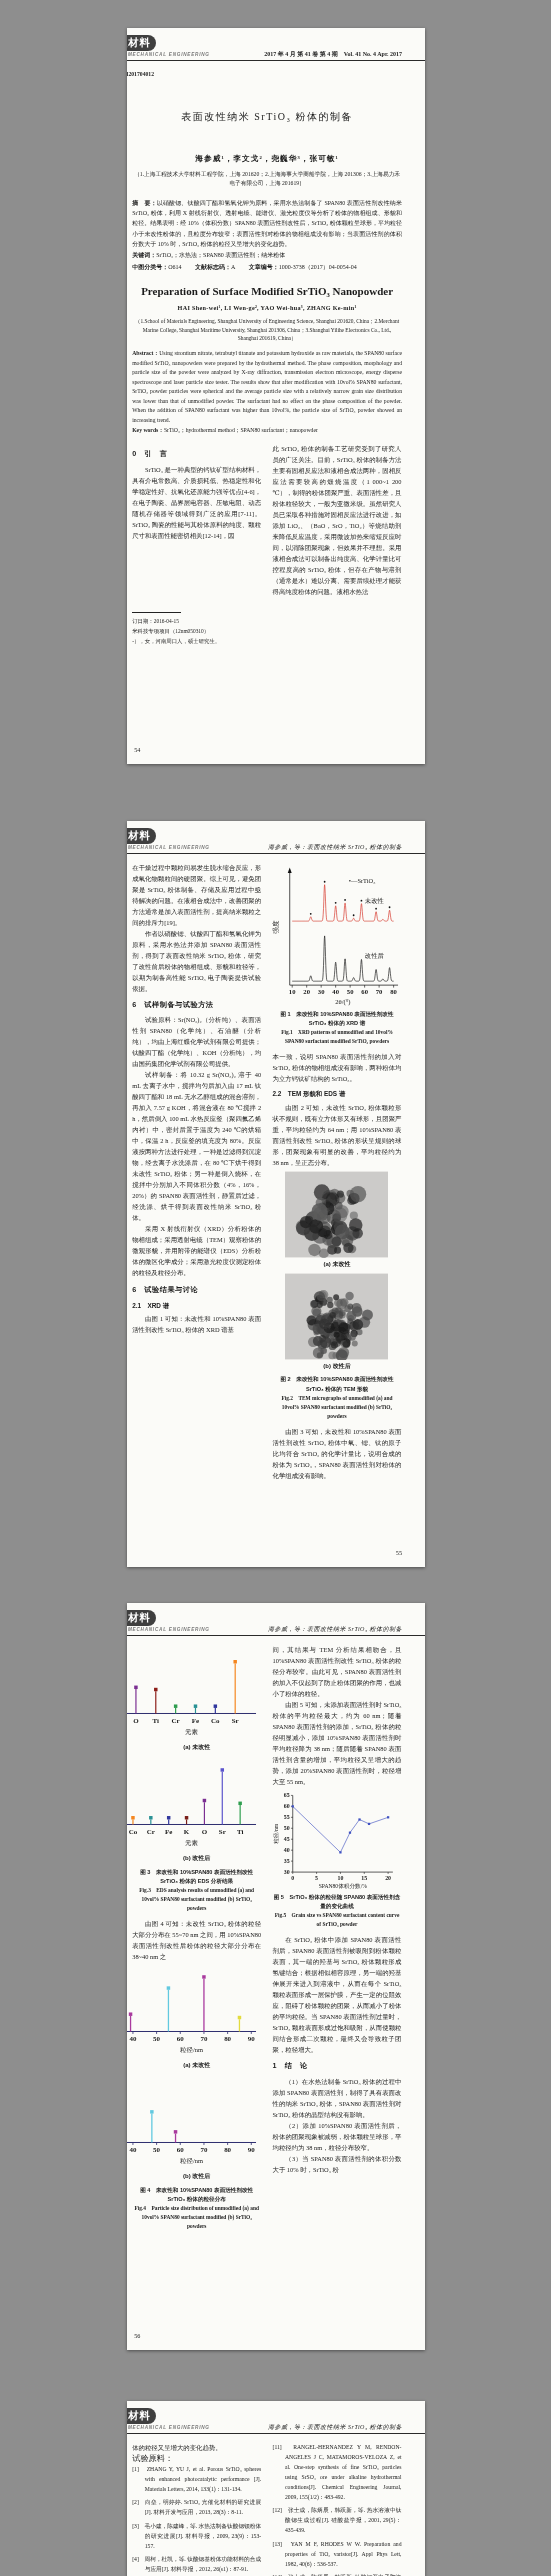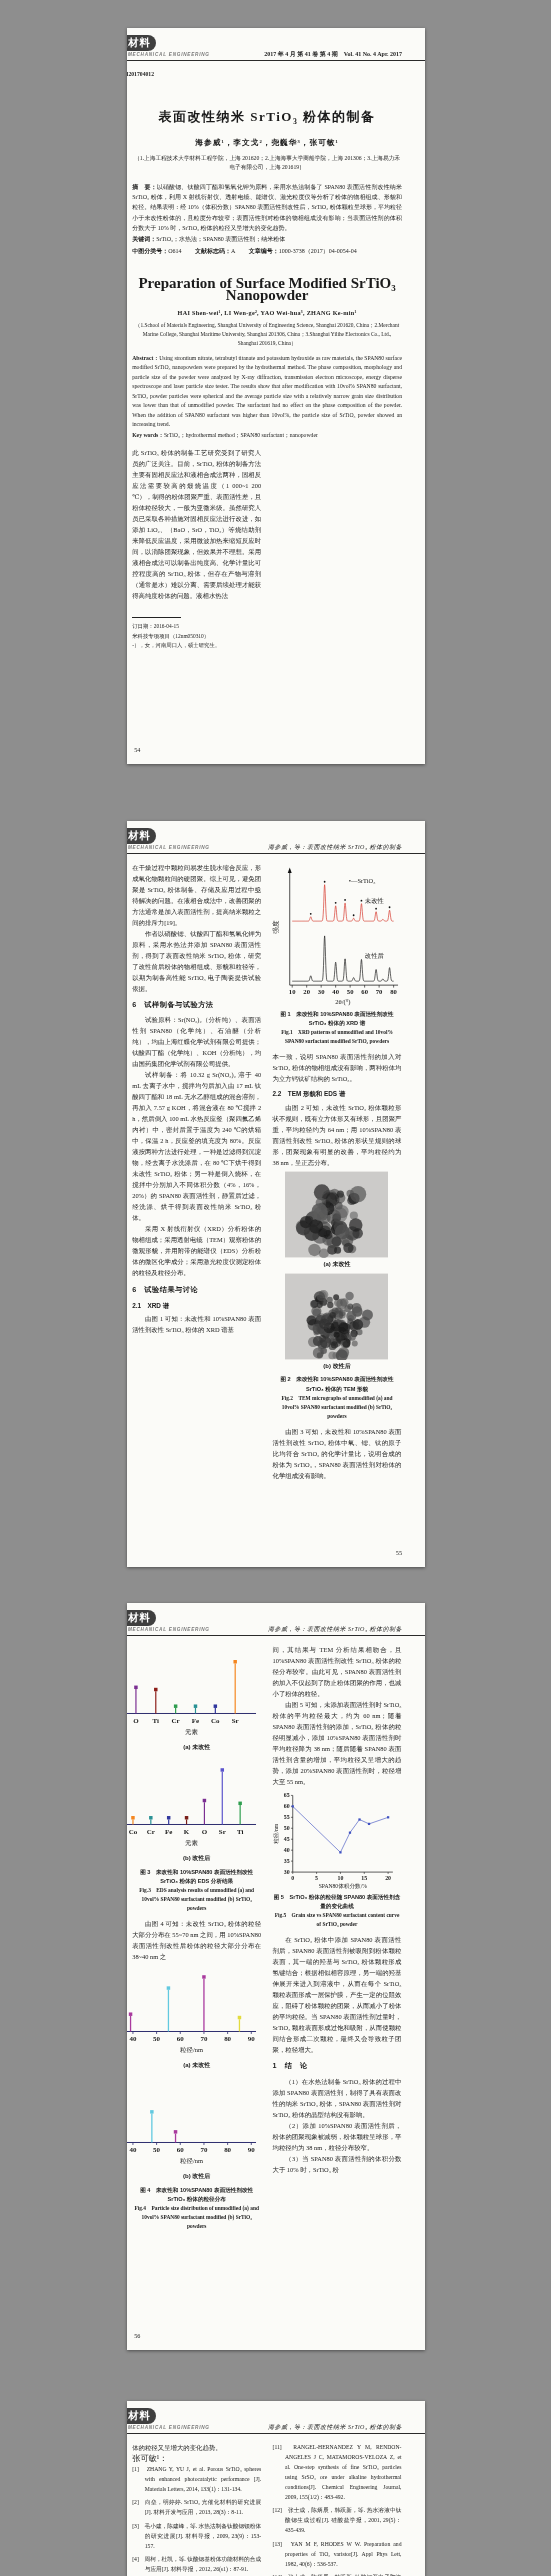--- a/index.html
+++ b/index.html
@@ -15,28 +15,28 @@
         border-bottom:1px solid #2a2a2a;padding:7.2px 23px 2.6px 0;margin-bottom:4.1px}
   .logo-wrap{margin-left:-49px;flex:none}
   .logo-pill{width:78px;background:#3f3f3f;color:#fff;font:bold 10.3px/15.5px "Liberation Sans",sans-serif;
         text-align:center;border-radius:8.2px;letter-spacing:1px}
   .logo-sub{font:italic bold 4.6px/7.2px "Liberation Sans",sans-serif;color:#787878;
         white-space:nowrap;letter-spacing:0.8px}
   .head-right{font:bold 6px/8.2px "Liberation Serif",serif;text-align:right}
   .head-right.running{font-weight:normal;font-style:italic;letter-spacing:0.5px}
   .head-area{padding:0 23px 0 5.2px}
   .doi{font:bold 5.7px/8.2px "Liberation Serif",serif;margin:8.2px 0 0 -57px;white-space:nowrap}
-  .title{font-weight:bold;font-size:13px;line-height:18.5px;text-align:center;letter-spacing:1.5px;margin-top:30px}
-  .authors{font-weight:bold;font-size:7.7px;line-height:11.3px;text-align:center;letter-spacing:1px;margin-top:11px}
+  .title{font-weight:normal;font-size:10px;line-height:18.5px;text-align:center;letter-spacing:1.5px;margin-top:30px}
+  .authors{font-weight:bold;font-size:7.7px;line-height:11.3px;text-align:center;letter-spacing:1px;margin-top:27px}
   .affil{font-size:5.7px;line-height:9.3px;text-align:center;margin-top:5.2px}
   .abs{font-size:6px;line-height:10.3px;text-align:justify;margin-top:9.3px}
   .lab{font-family:"Liberation Sans",sans-serif;font-weight:bold}
   .kws{font-size:6px;line-height:10.3px;margin-top:1px}
   .clcline{font-size:6px;line-height:11.3px;margin-top:1px;display:flex;gap:13.4px}
-  .en-title{font-weight:bold;font-size:15px;line-height:12.4px;text-align:center;margin-top:20px}
+  .en-title{font-weight:bold;font-size:11px;line-height:12.4px;text-align:center;margin-top:12px}
   .en-authors{font-weight:bold;font-size:6.2px;line-height:9.3px;text-align:center;margin-top:6.2px;letter-spacing:0.3px}
   .en-affil{font-size:5.4px;line-height:8.8px;text-align:center;margin-top:4.1px}
   .en-abs{font-size:5.7px;line-height:9.5px;text-align:justify;margin-top:6.2px}
   .en-abs .lab{font-family:"Liberation Serif",serif}
   .en-kws{font-size:5.7px;line-height:9.3px;margin-top:1px}
   .en-kws .lab{font-family:"Liberation Serif",serif}
   .cols{display:flex;gap:11.3px;padding:0 23px 0 5.2px;margin-top:7.2px}
   .col{width:129px;flex:none}
   .p{font-size:6.4px;line-height:11px;text-align:justify;text-indent:2em}
   .pn{font-size:6.4px;line-height:11px;text-align:justify}
@@ -80,20 +80,24 @@
       <span><span class="lab">文献标志码：</span><span>A</span></span>
       <span><span class="lab">文章编号：</span><span>1000-3738（2017）04-0054-04</span></span>
     </div>
     <div class="en-title">Preparation of Surface Modified SrTiO₃ Nanopowder</div>
     <div class="en-authors">HAI Shen-wei¹, LI Wen-ge², YAO Wei-hua³, ZHANG Ke-min¹</div>
     <div class="en-affil">（1.School of Materials Engineering, Shanghai University of Engineering Science, Shanghai 201620, China；2.Merchant Marine College, Shanghai Maritime University, Shanghai 201306, China；3.Shanghai Yilihe Electronics Co., Ltd., Shanghai 201619, China）</div>
     <div class="en-abs"><span class="lab">Abstract：</span><span>Using strontium nitrate, tetrabutyl titanate and potassium hydroxide as raw materials, the SPAN80 surface modified SrTiO₃ nanopowders were prepared by the hydrothermal method. The phase composition, morphology and particle size of the powder were analyzed by X-ray diffraction, transmission electron microscope, energy disperse spectroscope and laser particle size tester. The results show that after modification with 10vol% SPAN80 surfactant, SrTiO₃ powder particles were spherical and the average particle size with a relatively narrow grain size distribution was lower than that of unmodified powder. The surfactant had no effect on the phase composition of the powder. When the addition of SPAN80 surfactant was higher than 10vol%, the particle size of SrTiO₃ powder showed an increasing trend.</span></div>
     <div class="en-kws"><span class="lab">Key words：</span><span>SrTiO₃；hydrothermal method；SPAN80 surfactant；nanopowder</span></div>
   </div>
   <div class="cols">
+    <div class="col">
+        <div class="h1">0　引　言</div>
+        <div class="p">SrTiO₃ 是一种典型的钙钛矿型结构材料，具有介电常数高、介质损耗低、热稳定性和化学稳定性好、抗氧化还原能力强等优点[4-6]，在电子陶瓷、晶界层电容器、压敏电阻、动态随机存储器等领域得到广泛的应用[7-11]。SrTiO₃ 陶瓷的性能与其粉体原料的纯度、颗粒尺寸和表面性能密切相关[12-14]，因</div>
+      </div>
     <div class="col">
         <div class="pn">此 SrTiO₃ 粉体的制备工艺研究受到了研究人员的广泛关注。目前，SrTiO₃ 粉体的制备方法主要有固相反应法和液相合成法两种，固相反应法需要较高的煅烧温度（1 000~1 200 ℃），制得的粉体团聚严重、表面活性差，且粉体粒径较大，一般为亚微米级。虽然研究人员已采取各种措施对固相反应法进行改进，如添加 LiO₂、（BaO，SrO，TiO₂）等烧结助剂来降低反应温度，采用微波加热来缩短反应时间，以消除团聚现象，但效果并不理想。采用液相合成法可以制备出纯度高、化学计量比可控程度高的 SrTiO₃ 粉体，但存在产物与溶剂（通常是水）难以分离、需要后续处理才能获得高纯度粉体的问题。液相水热法</div>
       </div>
   </div>
   <div class="head-area">
     <div class="fnblock">
       <div class="fnrule"></div>
       <div>
           <div class="fn">订日期：2016-04-15</div>
           <div class="fn">米科技专项项目（12nm050310）</div>
@@ -559,21 +563,21 @@
       <div class="logo-pill">机械工程材料</div>
       <div class="logo-sub">MATERIALS FOR MECHANICAL ENGINEERING</div>
     </div>
     <div class="head-right running">海参威，等：表面改性纳米 SrTiO₃ 粉体的制备</div>
   </div>
   <div class="cols">
     <div class="col">
       <div>
           <div class="pn">体的粒径又呈增大的变化趋势。</div>
         </div>
-      <div class="refhead">张可敏¹：</div>
+      <div class="refhead">试验原料：</div>
       <div>
           <div class="ref">[1]　ZHANG Y, YU J, et al. Porous SrTiO₃ spheres with enhanced photocatalytic performance [J]. Materials Letters, 2014, 133(1)：131-134.</div>
           <div class="ref">[2]　向垒，明婷婷. SrTiO₃ 光催化材料的研究进展[J]. 材料开发与应用，2013, 28(3)：8-11.</div>
           <div class="ref">[3]　毛小建，陈建峰，等. 水热法制备钛酸锶钡粉体的研究进展[J]. 材料导报，2009, 23(9)：153-157.</div>
           <div class="ref">[4]　周柯，杜凯，等. 钛酸锶基粉体功能材料的合成与应用[J]. 材料导报，2012, 26(s1)：87-91.</div>
         </div>
     </div>
     <div class="col">
       <div>
           <div class="ref">[11]　RANGEL-HERNANDEZ Y M, RENDON-ANGELES J C, MATAMOROS-VELOZA Z, et al. One-step synthesis of fine SrTiO₃ particles using SrSO₄ ore under alkaline hydrothermal conditions[J]. Chemical Engineering Journal, 2009, 155(1/2)：483-492.</div>

